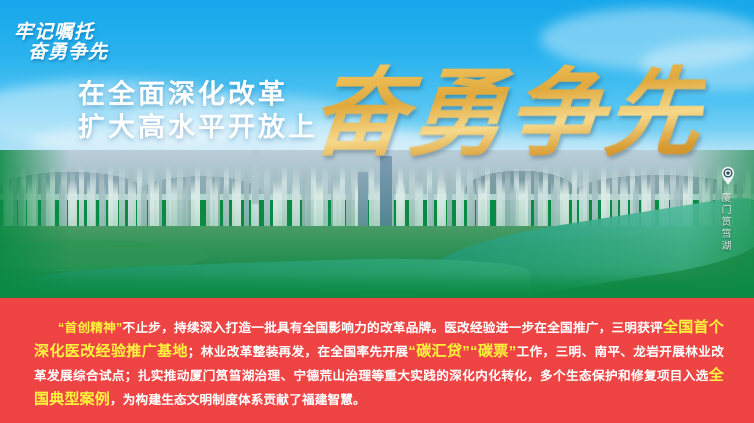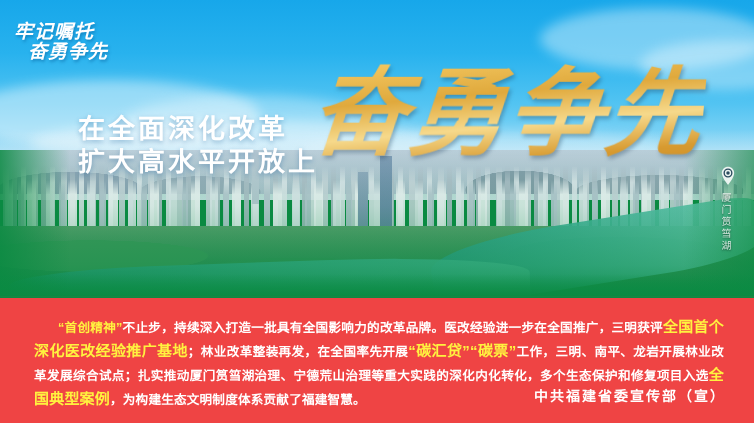--- a/index.html
+++ b/index.html
@@ -116,21 +116,21 @@
   
   .logo{position:absolute;left:14px;top:22px;line-height:1.05;z-index:9;}
   .logo span{
     display:block;color:#ffffff;font-weight:bold;font-style:italic;
     font-size:19px;letter-spacing:1px;
     text-shadow:1px 2px 3px rgba(0,80,140,.45);
   }
   .logo .l2{margin-left:14px;}
 
   
-  .subtitle{position:absolute;left:78px;top:78px;z-index:9;line-height:1.22;margin-top:35px;}
+  .subtitle{position:absolute;left:78px;top:78px;z-index:9;line-height:1.22;}
   .subtitle span{
     display:block;color:#ffffff;font-weight:bold;font-size:27px;letter-spacing:3px;
     text-shadow:0 2px 5px rgba(20,90,150,.4);
   }
 
   
   .goldtitle{
     position:absolute;left:312px;top:36px;z-index:10;
     font-size:96px;font-weight:bold;letter-spacing:2px;
     font-family:"DejaVu Serif","Liberation Serif",serif;
@@ -222,16 +222,15 @@
       <path d="M12 1C7.9 1 4.6 4.3 4.6 8.4c0 5.3 6.5 13.2 7 13.8.2.3.6.3.8 0 .5-.6 7-8.5 7-13.8C19.4 4.3 16.1 1 12 1z" fill="rgba(255,255,255,.85)"></path>
       <circle cx="12" cy="8.4" r="4.6" fill="none" stroke="#2a4a5e" stroke-width="1.6"></circle>
       <circle cx="12" cy="8.4" r="2.1" fill="#2a4a5e"></circle>
     </svg>
     <div class="vtext">厦门筼筜湖</div>
   </div>
 
   <div class="panel">
     <div class="panel-fade"></div>
     <p class="body-text" id="body-text"><span class="indent"></span><span class="hl">“</span><span class="hl">首创精神</span><span class="hl">”</span><span>不止步，持续深入打造一批具有全国影响力的改革品牌。医改经验进一步在全国推广，三明获评</span><span class="hl-lg">全国首个深化医改经验推广基地</span><span>；林业改革整装再发，在全国率先开展</span><span class="hl-lg">“碳汇贷”</span><span class="hl-lg">“碳票”</span><span>工作，三明、南平、龙岩开展林业改革发展综合试点；扎实推动厦门筼筜湖治理、宁德荒山治理等重大实践的深化内化转化，多个生态保护和修复项目入选</span><span class="hl-lg">全国典型案例</span><span>，为构建生态文明制度体系贡献了福建智慧。</span></p>
-    <div class="signature">中共福建省委宣传部（宣）</div>
   </div>
 
 </div>
 
 </body></html>

